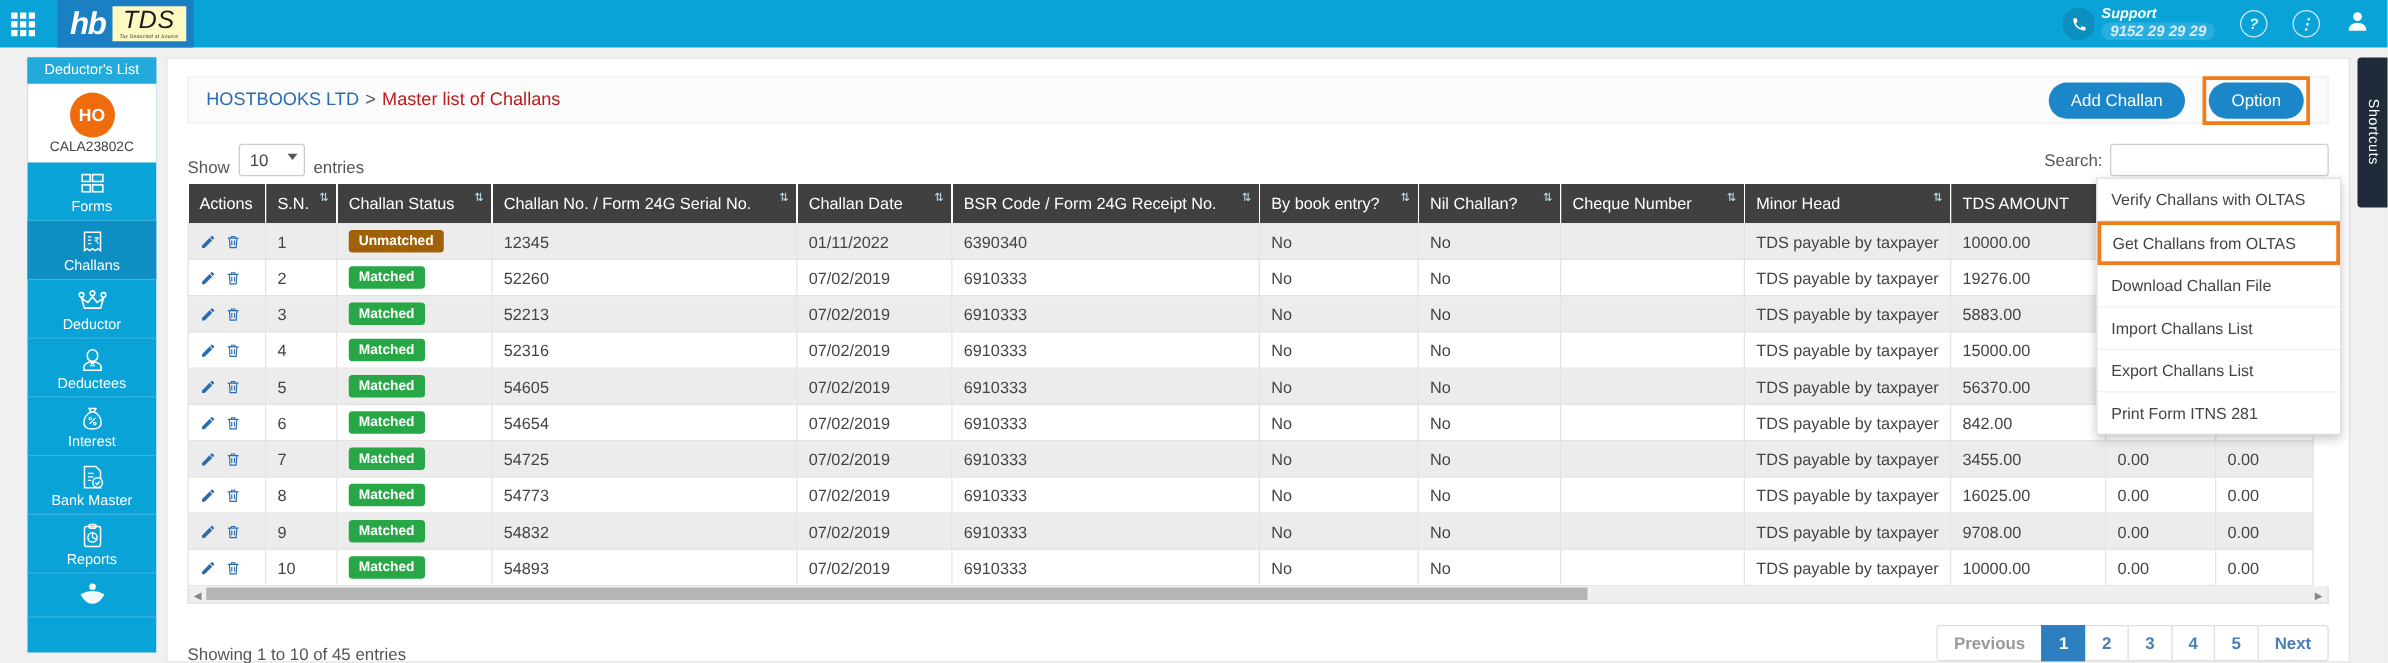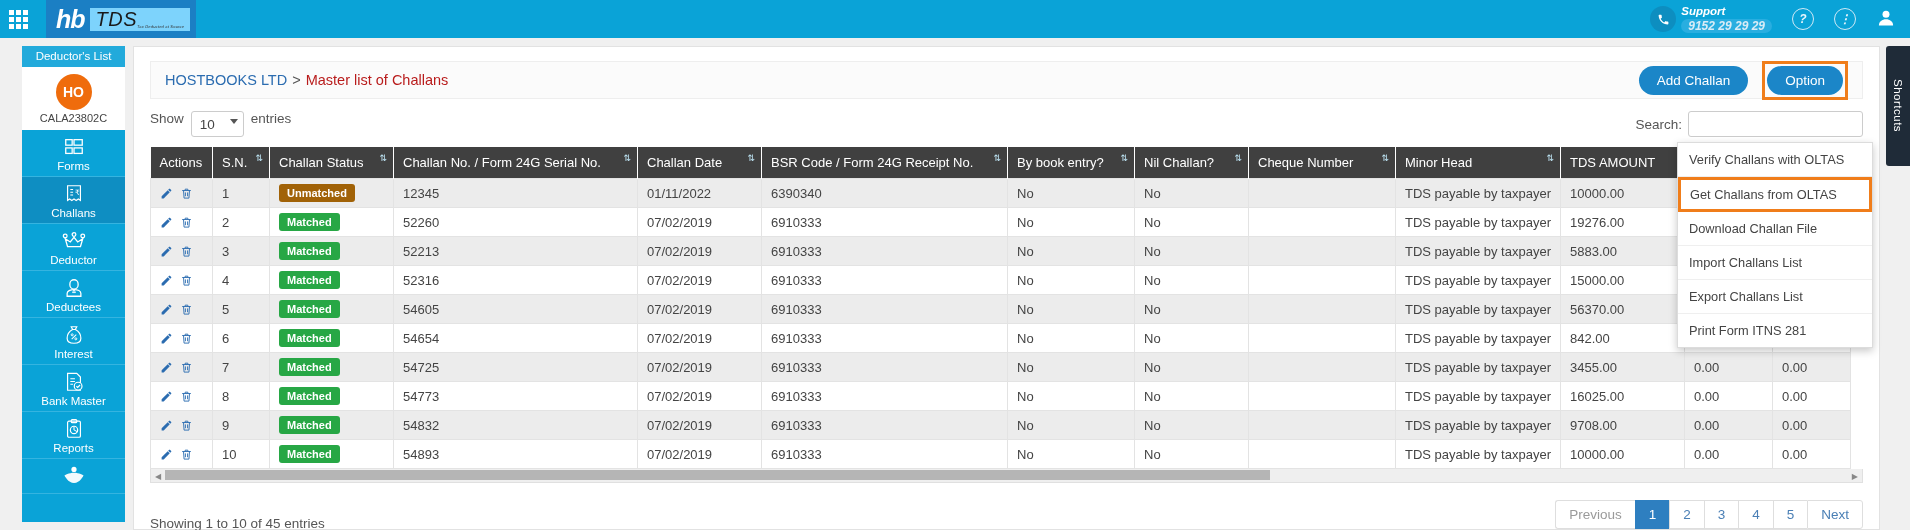--- a/index.html
+++ b/index.html
@@ -24,22 +24,22 @@
   }
   .grid-dots { display: grid; grid-template-columns: repeat(3, 5px); grid-gap: 2px; }
   .grid-dots i { width: 5px; height: 5px; background: #fff; display: block; }
   .brand {
     margin-left: 10px;
     background: #1b7fc4;
     height: 38px; display: flex; align-items: center; padding: 0 6px;
   }
   .brand .hb { color: #fff; font-size: 25px; font-weight: 700; letter-spacing: -1px; padding: 0 5px 0 4px;}
   .brand .tds-box {
-    background: #7dd3fc; padding: 1px 6px 2px 6px; line-height: 1;
-    display: flex; align-items: flex-end;
+    background: #fef9c3; padding: 1px 6px 2px 6px; line-height: 1;
+    display: flex; flex-direction: column; align-items: center;
   }
   .brand .tds-box .tds { color: #1a1a1a; font-size: 20px; font-weight: 400; letter-spacing: 0.5px; }
   .brand .tds-box .tag { color: #333; font-size: 4px; letter-spacing: 0.2px; margin-top: 1px;}
 
   .topbar-right {
     margin-left: auto; display: flex; align-items: center; height: 38px; padding-right: 14px;
   }
   .phone-circle {
     width: 26px; height: 26px; border-radius: 50%; background: #0d8ec0;
     display: flex; align-items: center; justify-content: center; color: #fff; font-size: 14px;
@@ -114,21 +114,21 @@
   }
   .dd-item {
     font-size: 12.8px; color: #444; padding: 9px 11px; cursor: pointer;
     border-bottom: 1px solid #efefef; white-space: nowrap;
   }
   .dd-item:last-child { border-bottom: none; }
   .dd-item.highlight { border: 3px solid #f07d1a; padding: 7px 9px; }
 
   
   .ctrl-row {
-    margin: 12px 16px 0 16px; display: flex; align-items: flex-start; height: 30px;
+    margin: 12px 16px 0 16px; display: flex; align-items: flex-end; height: 30px;
     position: relative;
   }
   .show-lbl, .entries-lbl { font-size: 13.5px; color: #555; }
   .len-select {
     margin: 0 7px; font-size: 13.5px; padding: 3px 20px 3px 8px; color: #444;
     border: 1px solid #ccc; border-radius: 3px; background: #fff;
     font-family: "Liberation Sans", sans-serif; height: 26px;
     -webkit-appearance: none; appearance: none; cursor: pointer;
   }
   .sel-wrap { position: relative; display: inline-block; }
@@ -187,21 +187,21 @@
   .hscroll .arr-r { right: 4px; }
 
   
   .footer {
     margin: 14px 16px 0 16px; display: flex; align-items: center;
   }
   .showing { font-size: 13.5px; color: #555; margin-top: 19px; }
   .pager { margin-left: auto; display: flex; }
   .pg {
     border: 1px solid #dedede; border-right: none; padding: 6px 13px;
-    font-size: 13.5px; color: #4a7fb5; background: #fff; cursor: pointer;
+    font-size: 13.5px; color: #4a7fb5; background: #fff; cursor: pointer; font-weight: bold;
   }
   .pg:last-child { border-right: 1px solid #dedede; }
   .pg.first { border-radius: 3px 0 0 3px; }
   .pg.last { border-radius: 0 3px 3px 0; }
   .pg.current { background: #2e7fc0; color: #fff; border-color: #2e7fc0; }
   .pg.muted { color: #9a9a9a; }
 
   
   .shortcuts {
     position: absolute; right: 0; top: 46px; width: 24px; height: 120px;

